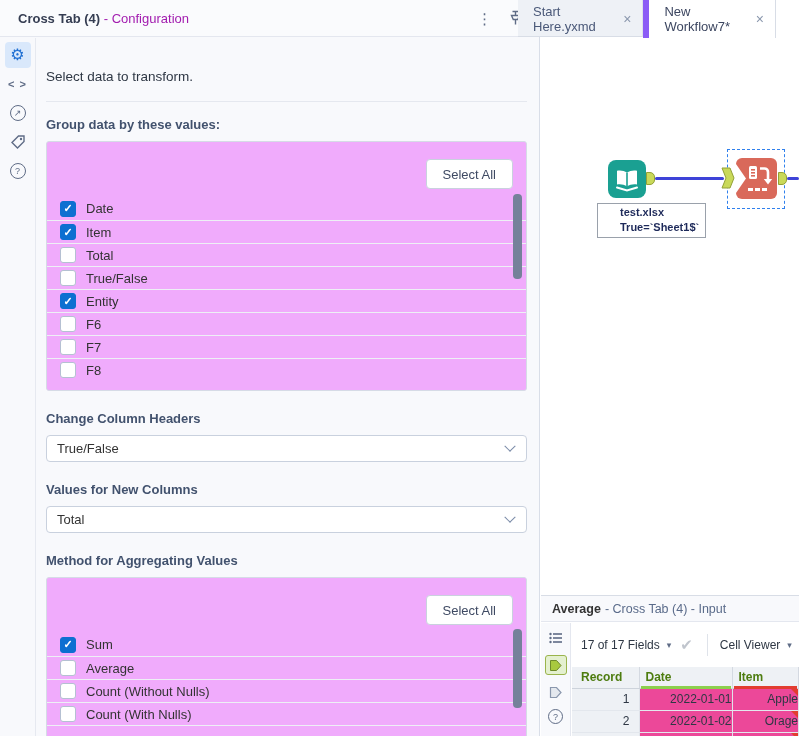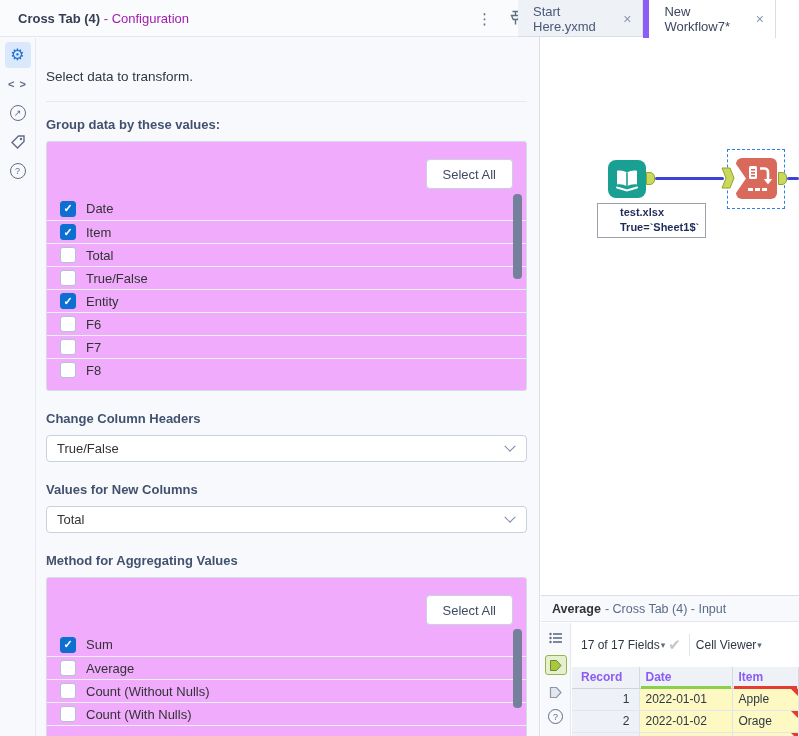--- a/index.html
+++ b/index.html
@@ -93,38 +93,38 @@
   .res-header b { color:#333; font-weight:700; margin-right:4px; }
   .res-strip { position:absolute; left:0; top:27px; bottom:0; width:30px; background:#f8f9fc;
                border-right:1px solid #e4e7ef; display:flex; flex-direction:column;
                align-items:center; padding-top:5px; gap:7px; }
   .strip-btn { width:22px; height:20px; display:flex; align-items:center; justify-content:center;
                border-radius:3px; cursor:pointer; }
   .strip-btn.active { background:#e4f0cf; border:1px solid #9ab44c; }
   .strip-help { width:15px; height:15px; border:1.3px solid #5f6c86; border-radius:50%;
                 color:#5f6c86; font-size:9px; display:flex; align-items:center; justify-content:center; }
   .res-content { position:absolute; left:31px; top:27px; right:0; bottom:0; background:#fff; }
-  .res-toolbar { height:44px; display:flex; align-items:center; padding-left:9px; gap:1px;
+  .res-toolbar { height:44px; display:flex; align-items:center; padding-left:9px; gap:7px;
                  font-size:12px; color:#2e3744; white-space:nowrap; }
   .caret { font-size:9px; color:#5f6c86; }
   .apply-check { color:#c0c5cd; font-size:15px; margin:0 2px; }
   .tb-sep { width:1px; height:22px; background:#dfe3ea; margin:0 5px; }
   .res-table { position:absolute; top:44px; left:0; right:0; bottom:-22px;
                border-collapse:collapse; table-layout:fixed; width:100%; font-size:12px; }
-  .res-table th { height:21px; background:#eef1f5; font-weight:700; color:#8b5cf6; text-align:left;
+  .res-table th { height:21px; background:#eef1f5; font-weight:700; color:#4d7c0f; text-align:left;
                   padding:0 0 0 6px; border-right:1px solid #d4d9e1; border-bottom:1px solid #cdd3db;
                   position:relative; }
   .res-table th.rec { padding-left:9px; }
   .u-line { position:absolute; left:1px; right:1px; bottom:-1px; height:3px; }
   .u-green { background:#8ccf4d; }
   .u-red { background:#e23d30; }
   .res-table td { height:22px; border-bottom:1px solid #e3e7ed; border-right:1px solid #dfe3ea;
                   padding:0 0 0 6px; color:#2e3744; overflow:hidden; }
   .res-table td.rec { background:#eef1f5; text-align:right; padding-right:9px; }
-  .res-table td.val { position:relative; background:#fef9c3; }
+  .res-table td.val { position:relative; background:#ec4899;text-align:right; }
   .corner { position:absolute; top:0; right:0; width:0; height:0;
             border-top:7px solid #e23d30; border-left:7px solid transparent; }
 </style>
 </head>
 <body>
 
 <div class="app">
 
   <div class="config">
     <div class="cfg-header">

